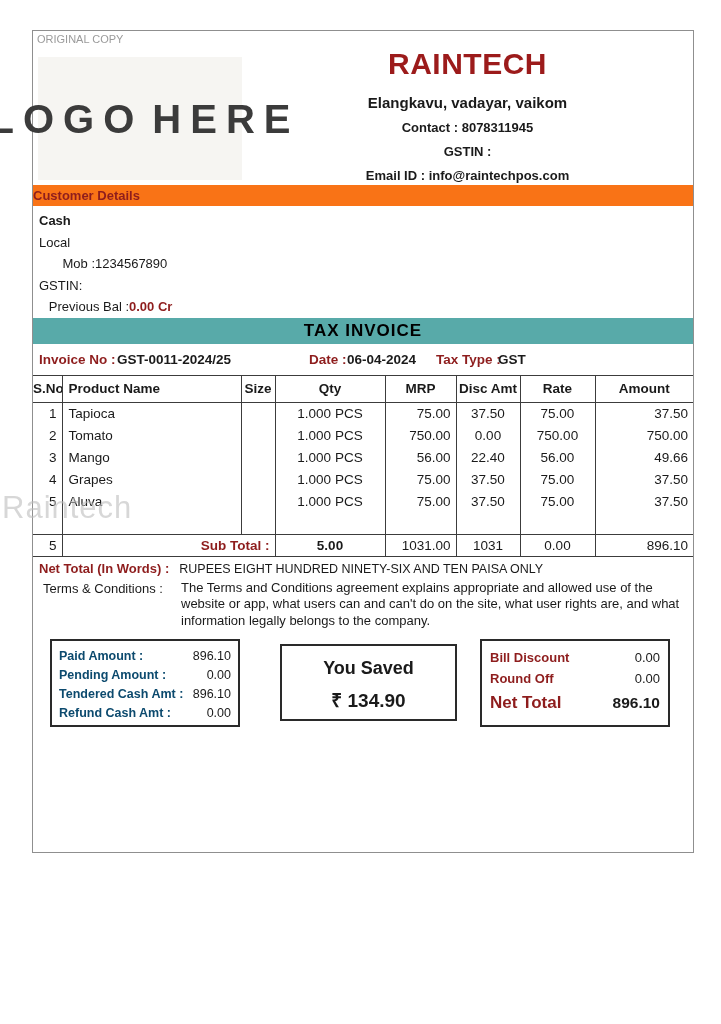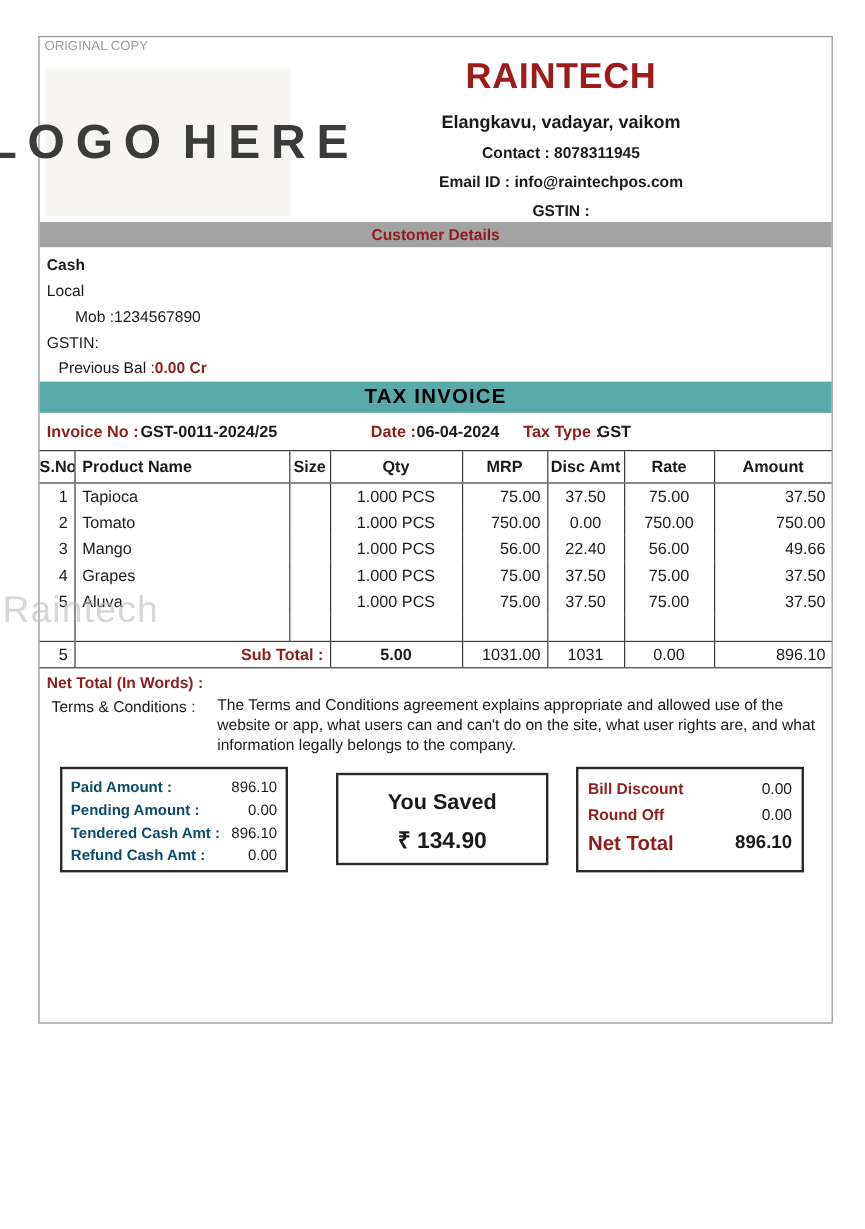--- a/index.html
+++ b/index.html
@@ -13,21 +13,21 @@
   .original-copy { position:absolute; top:2px; left:4px; font-size:11px; color:#9b9b9b; }
 
   .header { display:flex; height:150px; padding-top:14px; }
   .logo-box { margin:12px 0 0 5px; width:204px; height:123px; background:#f6f5f2; display:flex; flex-direction:row; justify-content:center; align-items:center; }
   .logo-line { font-size:40px; font-weight:900; letter-spacing:9px; color:#3b3b3b; line-height:54px; padding-left:9px; }
   .company-block { flex:1; text-align:center; padding-top:2px; }
   .company-name { color:#9c1b1b; font-size:30px; font-weight:900; letter-spacing:.5px; }
   .company-address { font-size:15px; font-weight:bold; margin-top:13px; }
   .company-line { font-size:13px; font-weight:bold; margin-top:9px; }
 
-  .band-mint { height:21px; margin-top:4px; background:#a3a3a3; text-align:center; line-height:21px; font-size:13px; font-weight:bold; color:#8e1d1d; }
+  .band-mint { height:21px; margin-top:4px; background:#f97316; text-align:left; line-height:21px; font-size:13px; font-weight:bold; color:#8e1d1d; }
 
   .cust-block { padding:4px 0 0 6px;text-align:right; }
   .cust-row { height:21.5px; display:flex; align-items:center; font-size:13px; }
   .bold { font-weight:bold; }
   .maroon { color:#8e1d1d; }
   .lbl-mob { width:56px; }
   .lbl-prev { width:90px; }
 
   .band-teal { height:26px; background:#58aaa9; color:#000000; font-weight:bold; font-size:17px; letter-spacing:1px; text-align:center; line-height:26px; }
 
@@ -82,22 +82,22 @@
 
   <div class="header">
     <div class="logo-box">
       <div class="logo-line">LOGO</div>
       <div class="logo-line">HERE</div>
     </div>
     <div class="company-block">
       <div class="company-name">RAINTECH</div>
       <div class="company-address">Elangkavu, vadayar,  vaikom</div>
       <div class="company-line">Contact : 8078311945</div>
+      <div class="company-line">GSTIN :</div>
       <div class="company-line">Email ID : info@raintechpos.com</div>
-      <div class="company-line">GSTIN :</div>
     </div>
   </div>
 
   <div class="band-mint">Customer Details</div>
 
   <div class="cust-block">
     <div class="cust-row bold">Cash</div>
     <div class="cust-row">Local</div>
     <div class="cust-row">
       <span class="lbl-mob">Mob :</span>
@@ -214,20 +214,21 @@
         <td class="ta-r">1031.00</td>
         <td class="ta-c">1031</td>
         <td class="ta-c">0.00</td>
         <td class="ta-r">896.10</td>
       </tr>
     </tbody>
   </table>
 
   <div class="words-row">
     <span class="words-label">Net Total (In Words) :</span>
+    <span class="words-value">RUPEES  EIGHT HUNDRED NINETY-SIX AND TEN PAISA ONLY</span>
   </div>
 
   <div class="terms-row">
     <span class="terms-label">Terms &amp; Conditions :</span>
     <span class="terms-text">The Terms and Conditions agreement explains appropriate and allowed use of the website or app, what users can and can't do on the site, what user rights are, and what information legally belongs to the company.</span>
   </div>
 
   <div class="boxes">
     <div class="pay-box">
       <div class="pay-row">

